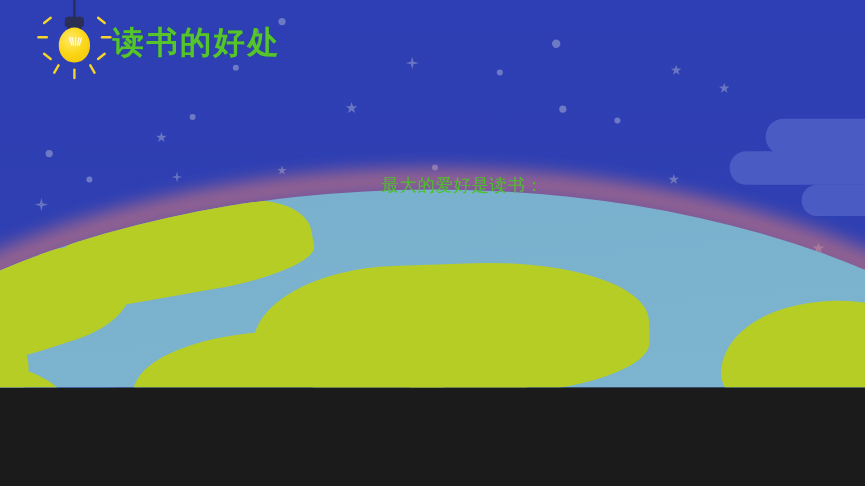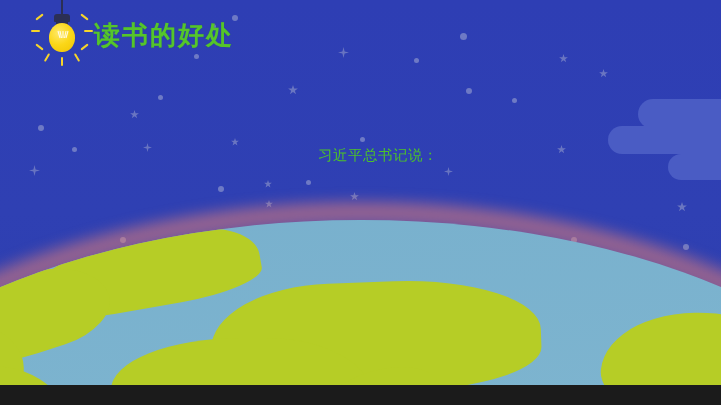--- a/index.html
+++ b/index.html
@@ -3,21 +3,21 @@
 <meta charset="utf-8">
 <style>
   html, body {
     margin: 0;
     padding: 0;
     background: #1b1b1b;
   }
   #slide {
     position: relative;
     width: 721px;
-    height: 385px;
+    height: 323px;
     overflow: hidden;
     background: #0c4a6e;
     font-family: "Liberation Sans", "DejaVu Sans", sans-serif;
     user-select: none;
   }
 
   
   .bg-wash {
     position: absolute;
     inset: 0;
@@ -243,16 +243,16 @@
       <div class="ray" style="left:80px; top:46px; width:9px; height:2px; transform:rotate(-38deg);"></div>
       <div class="ray" style="left:61px; top:57px; width:2px; height:9px;"></div>
       <div class="ray" style="left:46px; top:53px; width:2px; height:9px; transform:rotate(30deg);"></div>
       <div class="ray" style="left:76px; top:53px; width:2px; height:9px; transform:rotate(-30deg);"></div>
     </div>
 
     <div id="title" style="left:94px; top:18px;">读书的好处</div>
   </div>
 
   <div id="quote-block">
-    <span class="lead">习近平总书记说：</span>
+    <span class="lead">最大的爱好是读书：</span>
   </div>
 
 </div>
 
 </body></html>

